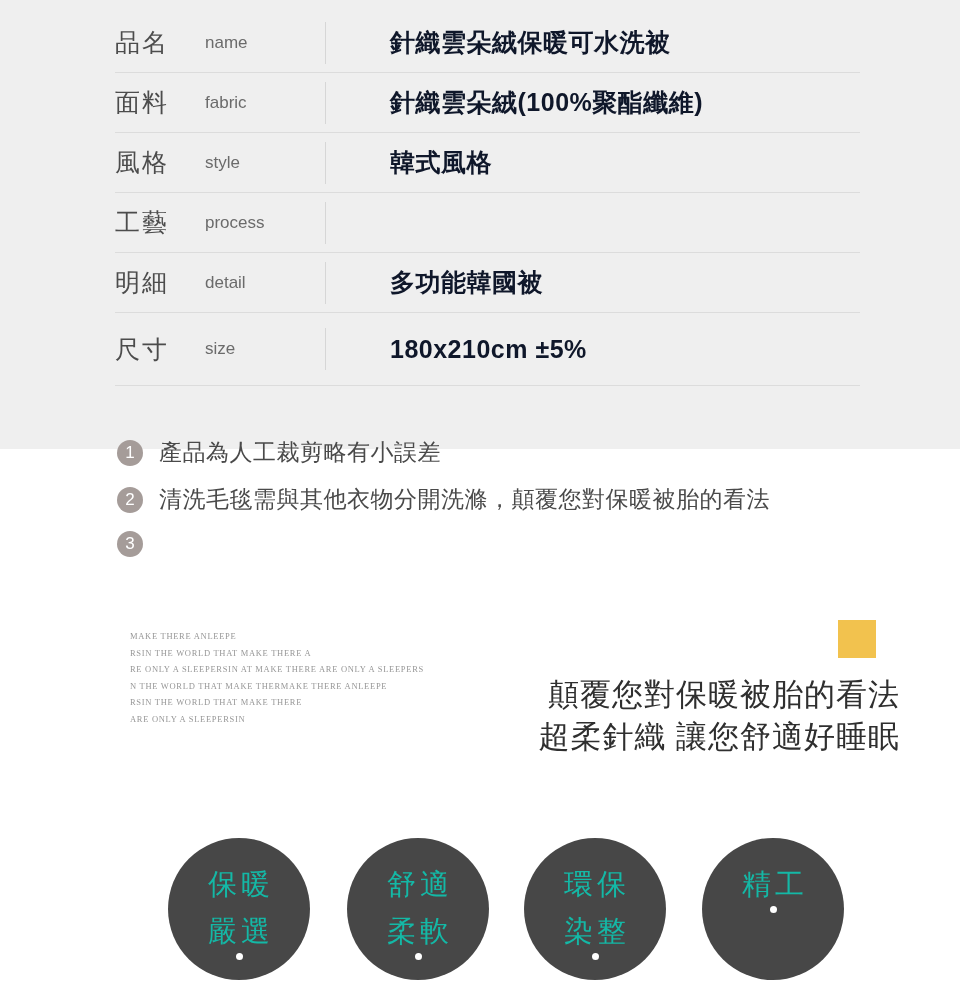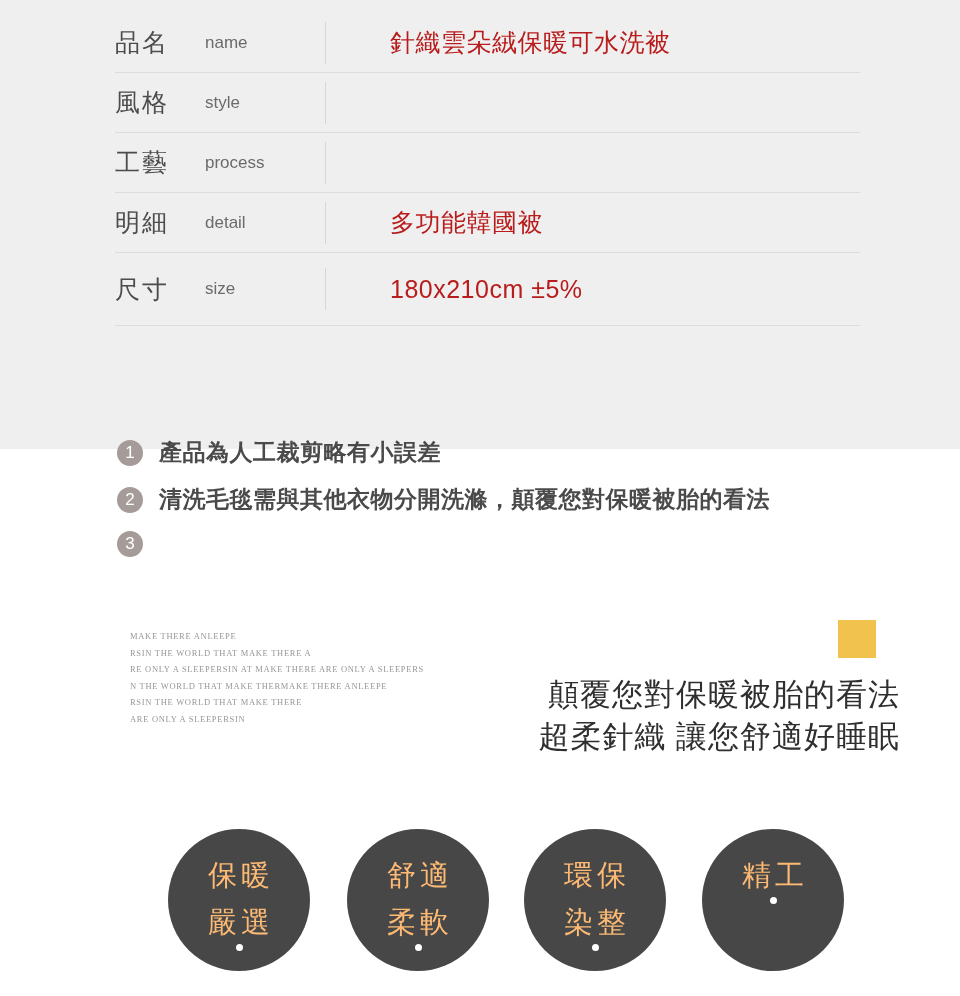--- a/index.html
+++ b/index.html
@@ -47,22 +47,22 @@
     color: #6b6b6b;
   }
   .spec-sep {
     width: 0;
     height: 42px;
     border-left: 1px solid #d6d6d6;
   }
   .spec-value {
     padding-left: 64px;
     font-size: 25px;
-    font-weight: 400;
-    color: #b91c1c;
+    font-weight: 700;
+    color: #0f172a;
     letter-spacing: 0.5px;
   }
 
   
   .notes {
     position: absolute;
     left: 117px; top: 437px;
     width: 760px;
   }
   .note-item {
@@ -76,21 +76,21 @@
     border-radius: 50%;
     background: #a59c99;
     color: #ffffff;
     font-size: 17px;
     line-height: 26px;
     text-align: center;
     margin-right: 16px;
   }
   .note-text {
     font-size: 23px;
-    font-weight: 700;
+    font-weight: 400;
     color: #4a4a4a;
     letter-spacing: 0.5px;
     white-space: nowrap;
   }
 
   
   .bottom-section {
     position: absolute;
     left: 0; top: 572px;
     width: 960px; height: 500px;
@@ -128,25 +128,25 @@
     margin-left: 32px;
   }
 
   .features-row {
     position: absolute;
     left: 0; top: 257px;
     width: 960px;
   }
   .feature-circle {
     position: absolute;
-    top: 0;
+    top: 9px;
     width: 142px; height: 142px;
     border-radius: 50%;
     background: #474747;
-    color: #fdba74;
+    color: #14b8a6;
     text-align: center;
   }
   .feature-circle .fc-line {
     font-size: 29px;
     letter-spacing: 4px;
     line-height: 34px;
     text-indent: 4px; 
   }
   .fc-line1 { margin-top: 29px; }
   .fc-line2 { margin-top: 13px; }
@@ -170,25 +170,32 @@
 
     <div class="spec-table">
 
       <div class="spec-row">
         <div class="spec-label-zh">品名</div>
         <div class="spec-label-en">name</div>
         <div class="spec-sep"></div>
         <div class="spec-value">針織雲朵絨保暖可水洗被</div>
       </div>
 
+      <div class="spec-row">
+        <div class="spec-label-zh">面料</div>
+        <div class="spec-label-en">fabric</div>
+        <div class="spec-sep"></div>
+        <div class="spec-value">針織雲朵絨(100%聚酯纖維)</div>
+      </div>
 
       <div class="spec-row">
         <div class="spec-label-zh">風格</div>
         <div class="spec-label-en">style</div>
         <div class="spec-sep"></div>
+        <div class="spec-value">韓式風格</div>
       </div>
 
       <div class="spec-row">
         <div class="spec-label-zh">工藝</div>
         <div class="spec-label-en">process</div>
         <div class="spec-sep"></div>
       </div>
 
       <div class="spec-row">
         <div class="spec-label-zh">明細</div>

